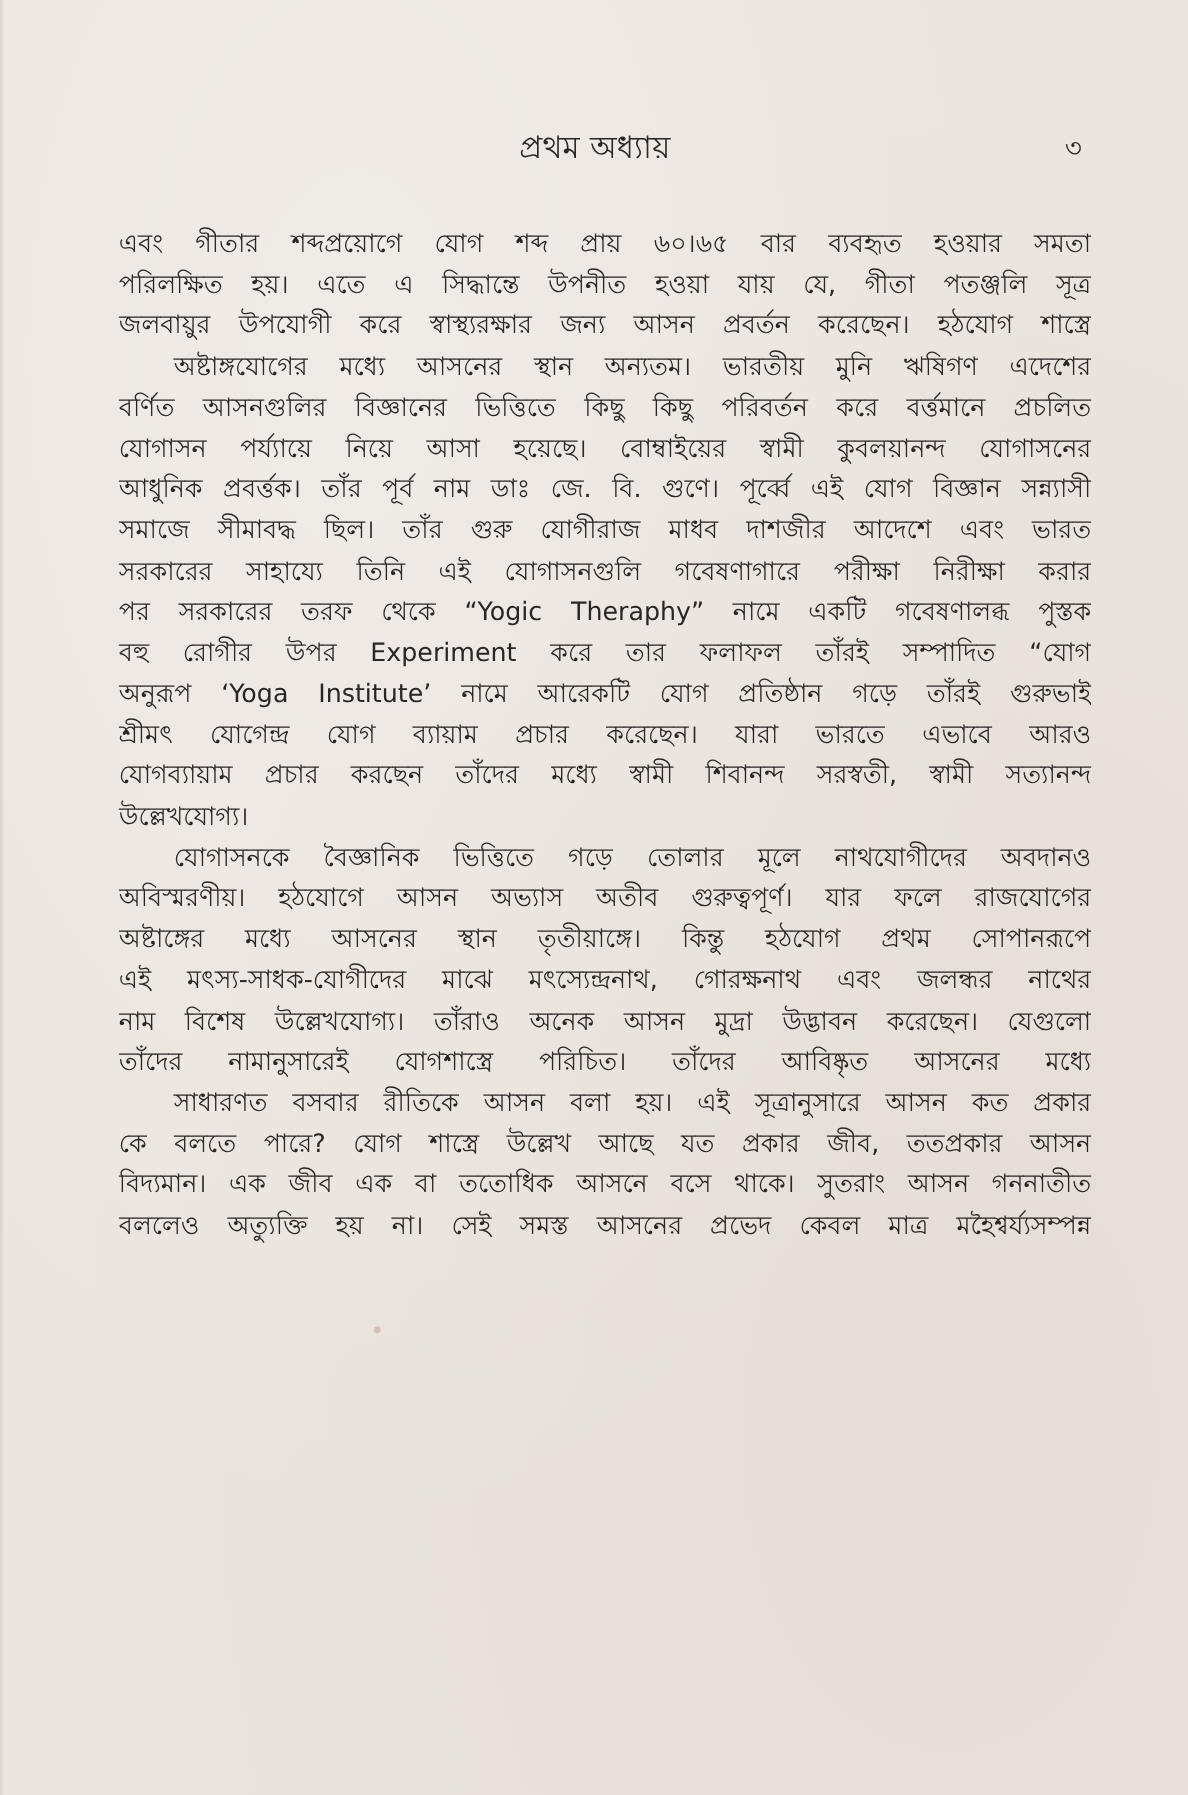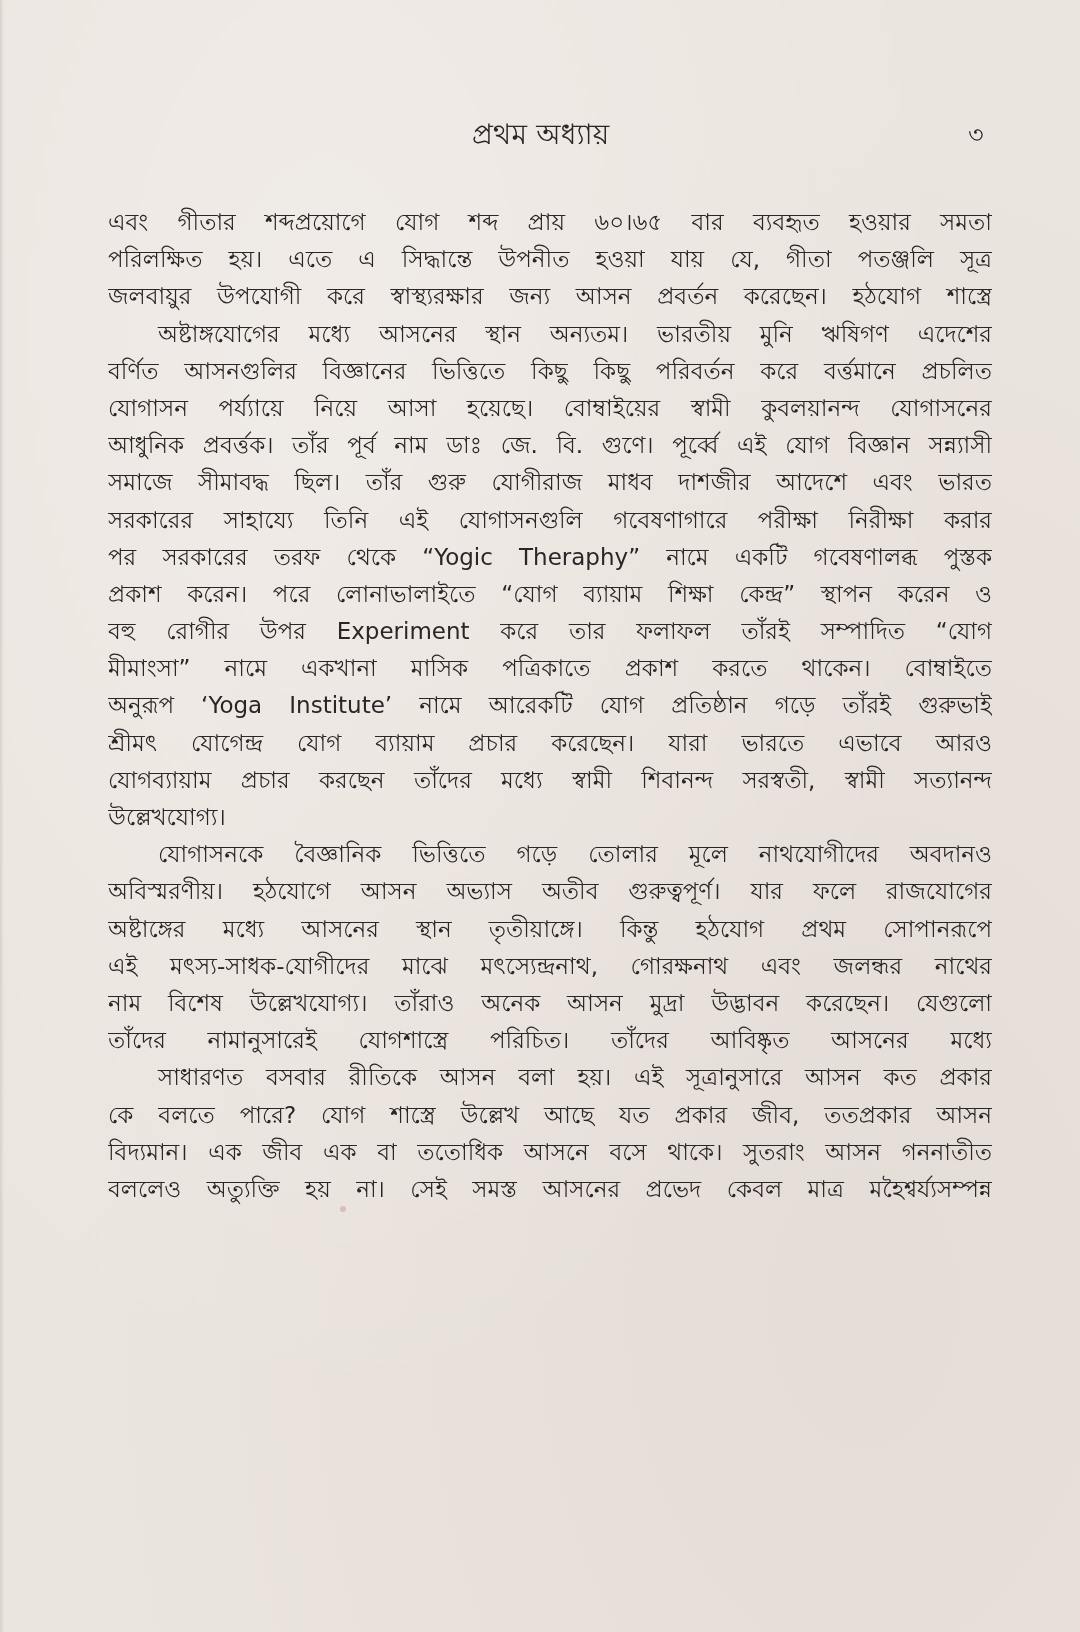--- a/index.html
+++ b/index.html
@@ -101,23 +101,21 @@
     <div class="line">পরিলক্ষিত হয়। এতে এ সিদ্ধান্তে উপনীত হওয়া যায় যে, গীতা পতঞ্জলি সূত্র</div>
 
     <div class="line">জলবায়ুর উপযোগী করে স্বাস্থ্যরক্ষার জন্য আসন প্রবর্তন করেছেন। হঠযোগ শাস্ত্রে</div>
     <div class="line indent">অষ্টাঙ্গযোগের মধ্যে আসনের স্থান অন্যতম। ভারতীয় মুনি ঋষিগণ এদেশের</div>
     <div class="line">বর্ণিত আসনগুলির বিজ্ঞানের ভিত্তিতে কিছু কিছু পরিবর্তন করে বর্ত্তমানে প্রচলিত</div>
     <div class="line">যোগাসন পর্য্যায়ে নিয়ে আসা হয়েছে। বোম্বাইয়ের স্বামী কুবলয়ানন্দ যোগাসনের</div>
     <div class="line">আধুনিক প্রবর্ত্তক। তাঁর পূর্ব নাম ডাঃ জে. বি. গুণে। পূর্ব্বে এই যোগ বিজ্ঞান সন্ন্যাসী</div>
     <div class="line">সমাজে সীমাবদ্ধ ছিল। তাঁর গুরু যোগীরাজ মাধব দাশজীর আদেশে এবং ভারত</div>
     <div class="line">সরকারের সাহায্যে তিনি এই যোগাসনগুলি গবেষণাগারে পরীক্ষা নিরীক্ষা করার</div>
     <div class="line">পর সরকারের তরফ থেকে “Yogic Theraphy” নামে একটি গবেষণালব্ধ পুস্তক</div>
-    <div class="line">প্রকাশ করেন। পরে লোনাভালাইতে “যোগ ব্যায়াম শিক্ষা কেন্দ্র” স্থাপন করেন ও</div>
     <div class="line">বহু রোগীর উপর  Experiment  করে তার ফলাফল তাঁরই সম্পাদিত “যোগ</div>
-    <div class="line">মীমাংসা” নামে একখানা মাসিক পত্রিকাতে প্রকাশ করতে থাকেন। বোম্বাইতে</div>
     <div class="line">অনুরূপ ‘Yoga Institute’ নামে আরেকটি যোগ প্রতিষ্ঠান গড়ে তাঁরই গুরুভাই</div>
     <div class="line">শ্রীমৎ যোগেন্দ্র যোগ ব্যায়াম প্রচার করেছেন। যারা ভারতে এভাবে আরও</div>
     <div class="line">যোগব্যায়াম প্রচার করছেন তাঁদের মধ্যে স্বামী শিবানন্দ সরস্বতী, স্বামী সত্যানন্দ</div>
     <div class="line last">উল্লেখযোগ্য।</div>
 
     <div class="line indent">যোগাসনকে বৈজ্ঞানিক ভিত্তিতে গড়ে তোলার মূলে নাথযোগীদের অবদানও</div>
     <div class="line">অবিস্মরণীয়। হঠযোগে আসন অভ্যাস অতীব গুরুত্বপূর্ণ। যার ফলে রাজযোগের</div>
     <div class="line">অষ্টাঙ্গের মধ্যে আসনের স্থান তৃতীয়াঙ্গে। কিন্তু হঠযোগ প্রথম সোপানরূপে</div>
     <div class="line">এই মৎস্য-সাধক-যোগীদের মাঝে মৎস্যেন্দ্রনাথ, গোরক্ষনাথ এবং জলন্ধর নাথের</div>
     <div class="line">নাম বিশেষ উল্লেখযোগ্য। তাঁরাও অনেক আসন মুদ্রা উদ্ভাবন করেছেন। যেগুলো</div>

